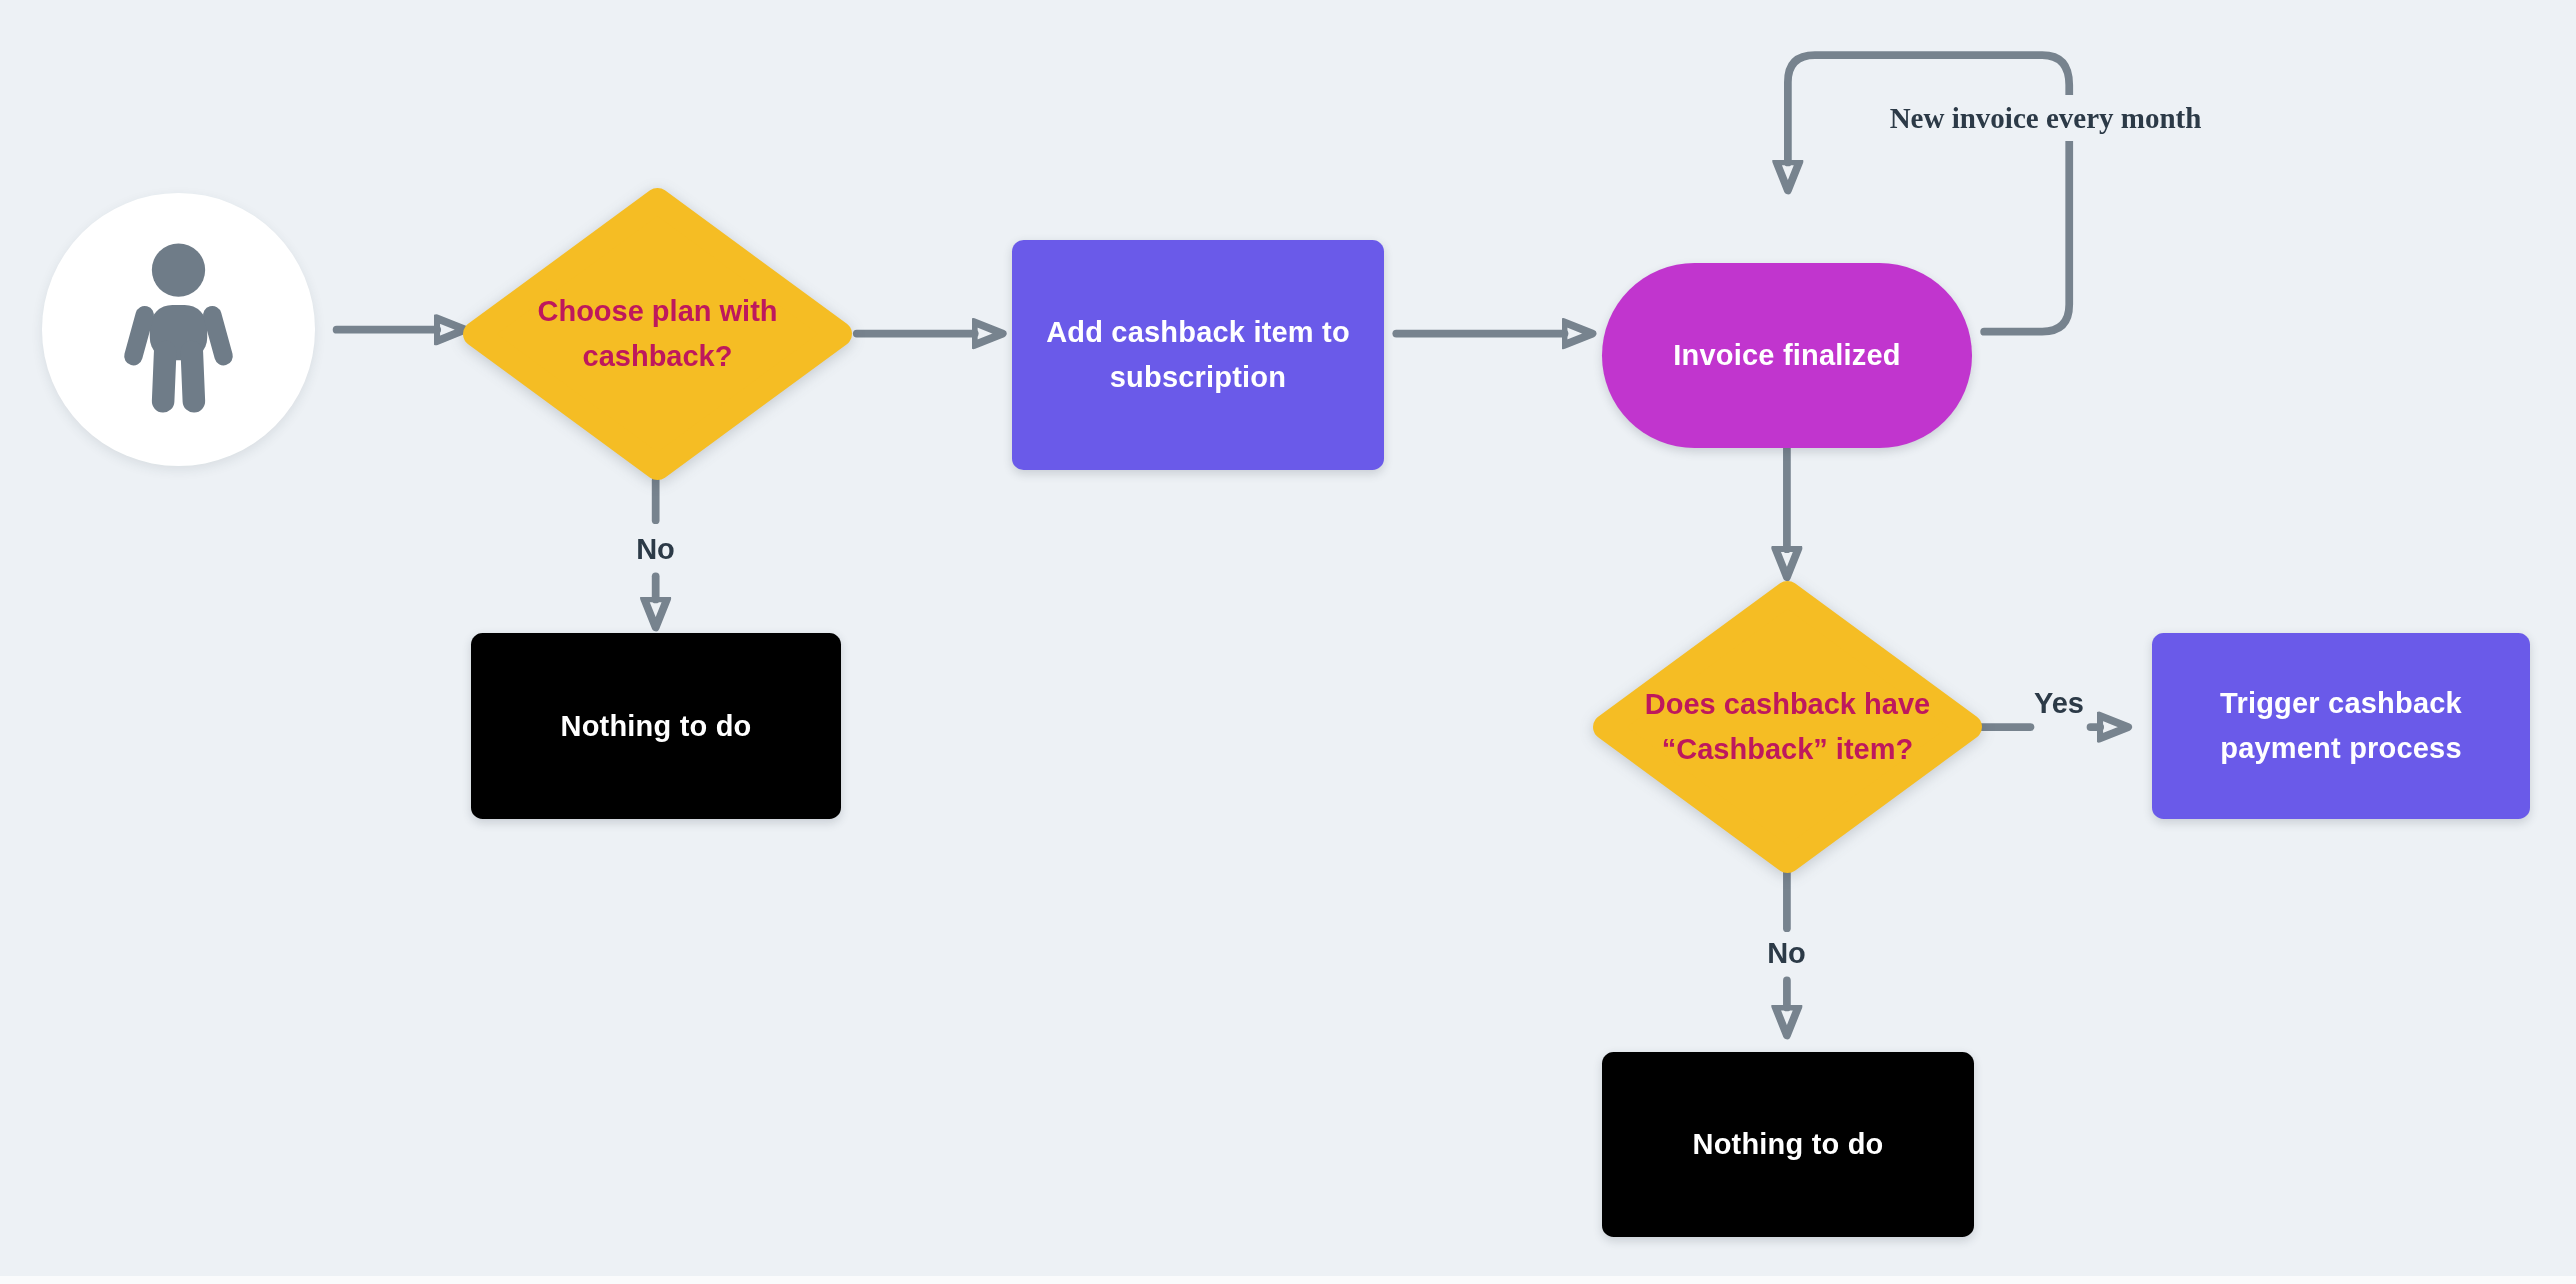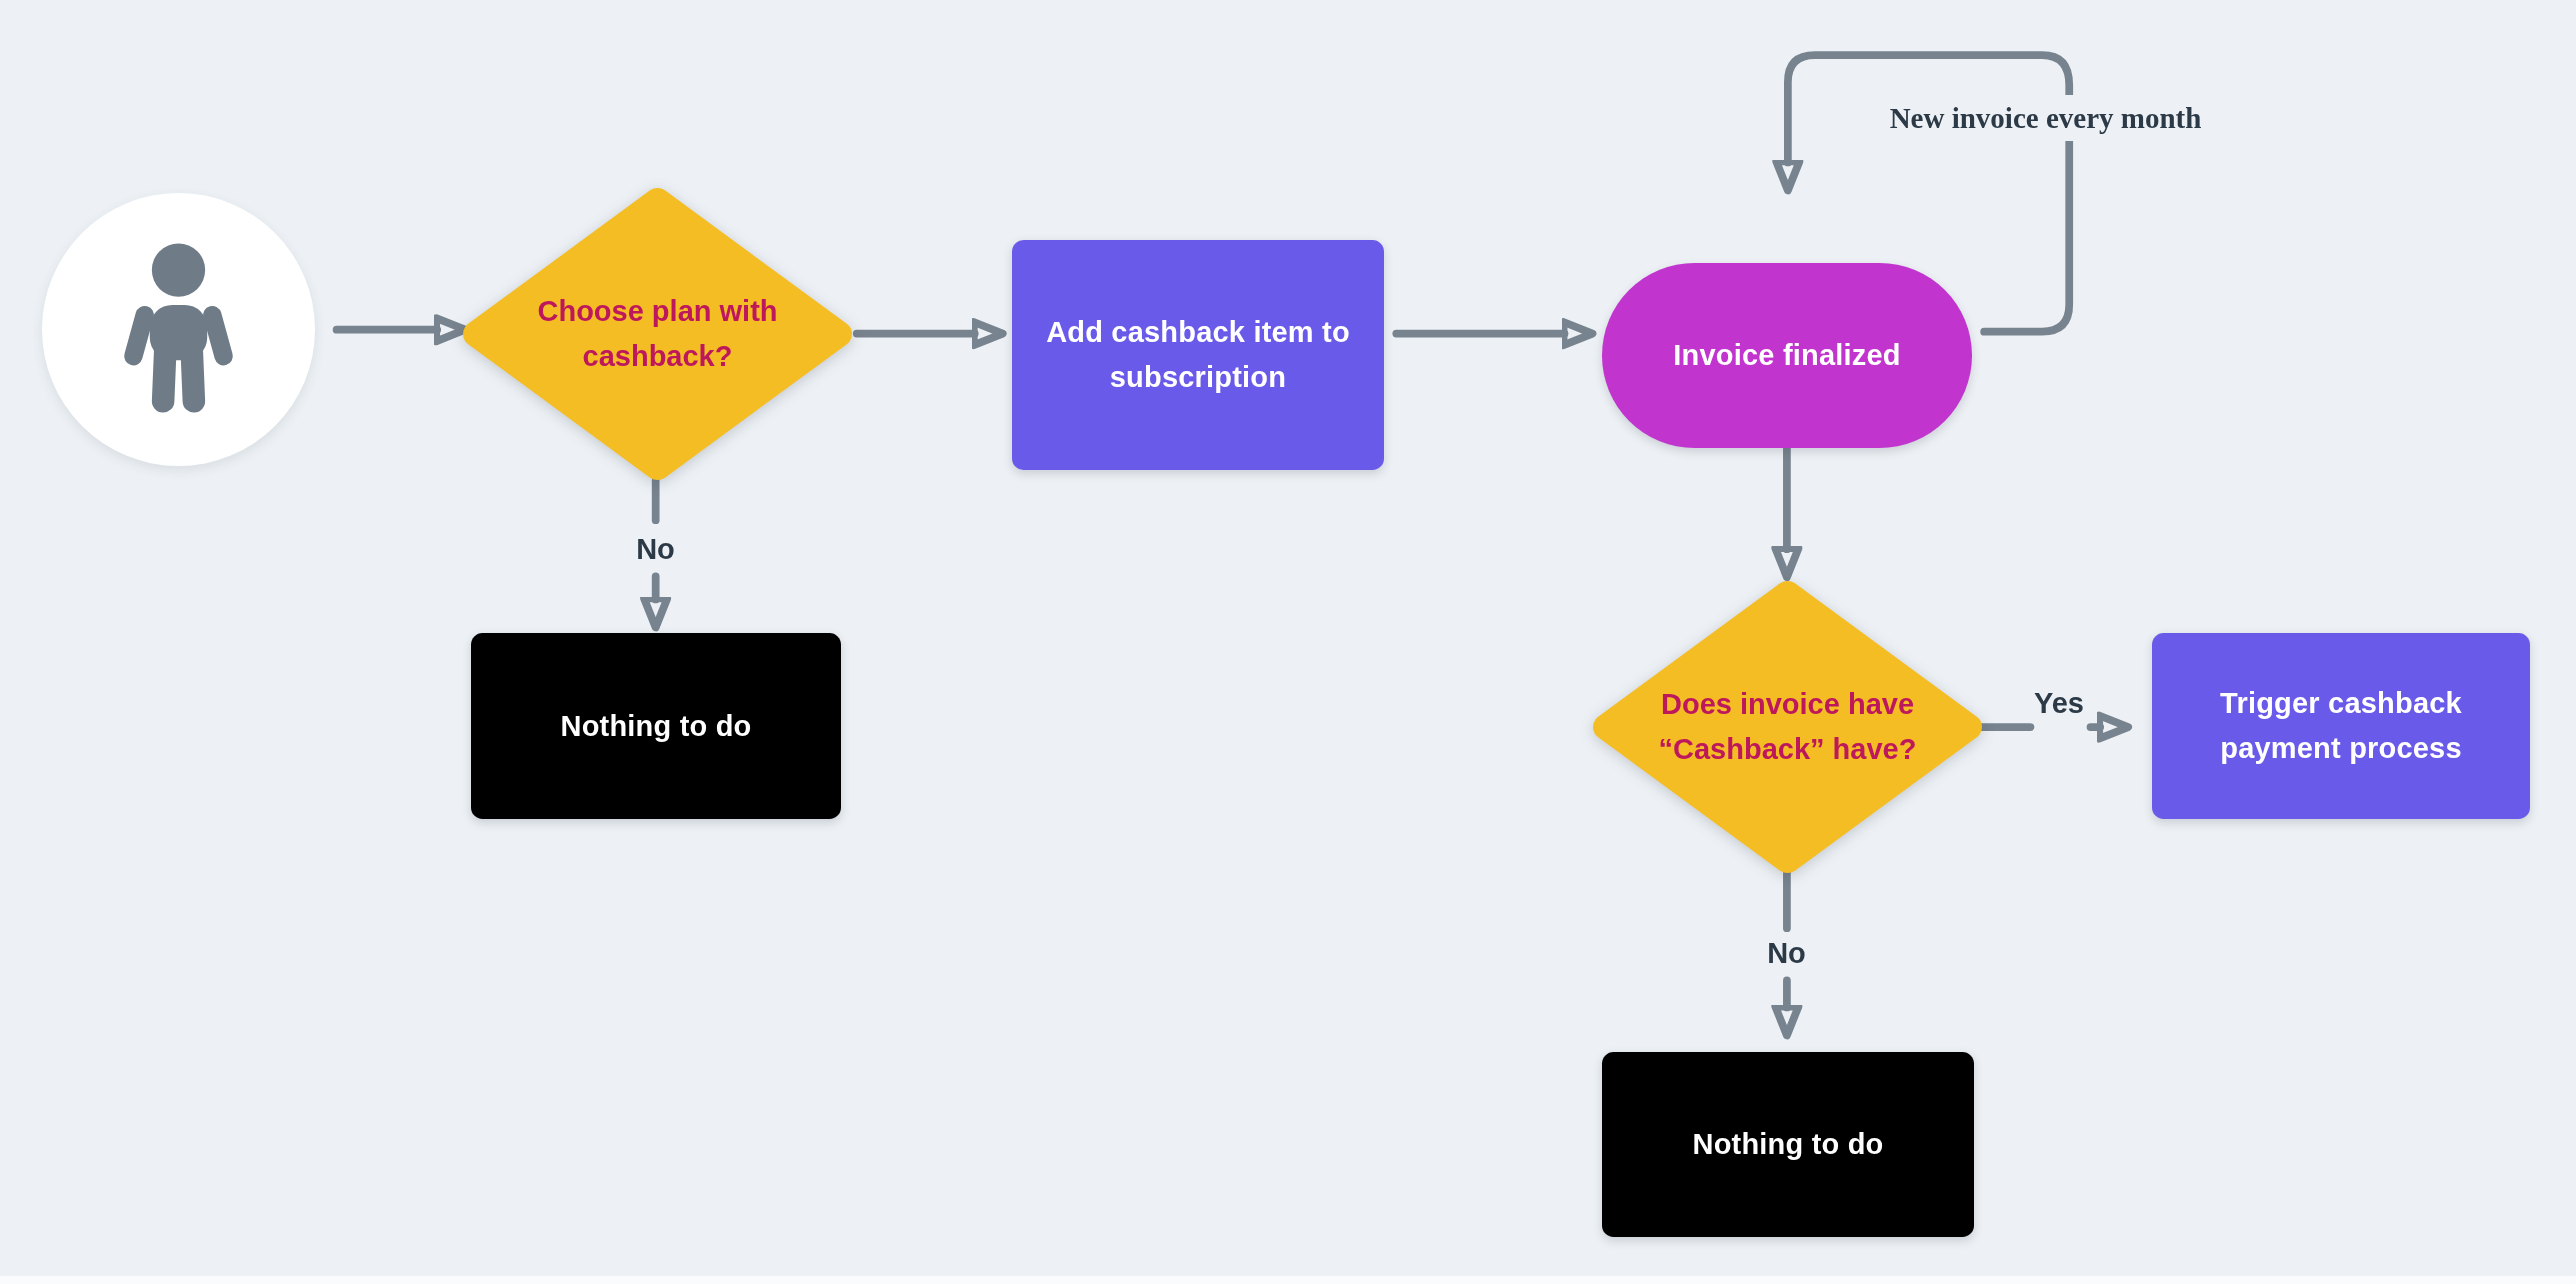--- a/index.html
+++ b/index.html
@@ -157,21 +157,21 @@
   </div>
 
   <div class="node rect terminal" style="left:471px; top:633px; width:370px; height:186px;">
     <div class="node-label">Nothing to do</div>
   </div>
 
   <div class="diamond-wrap" style="left:1592px; top:578px;">
     <svg class="diamond-shape" viewBox="0 0 404 308">
       <polygon points="14,154 202,16 390,154 202,292" fill="#F5BD24" stroke="#F5BD24" stroke-width="26" stroke-linejoin="round"></polygon>
     </svg>
-    <div class="diamond-label">Does invoice have “Cashback” have?</div>
+    <div class="diamond-label">Does cashback have “Cashback” item?</div>
   </div>
 
   <div class="node rect process" style="left:2152px; top:633px; width:378px; height:186px;">
     <div class="node-label">Trigger cashback payment process</div>
   </div>
 
   <div class="node rect terminal" style="left:1602px; top:1052px; width:372px; height:185px;">
     <div class="node-label">Nothing to do</div>
   </div>
 

